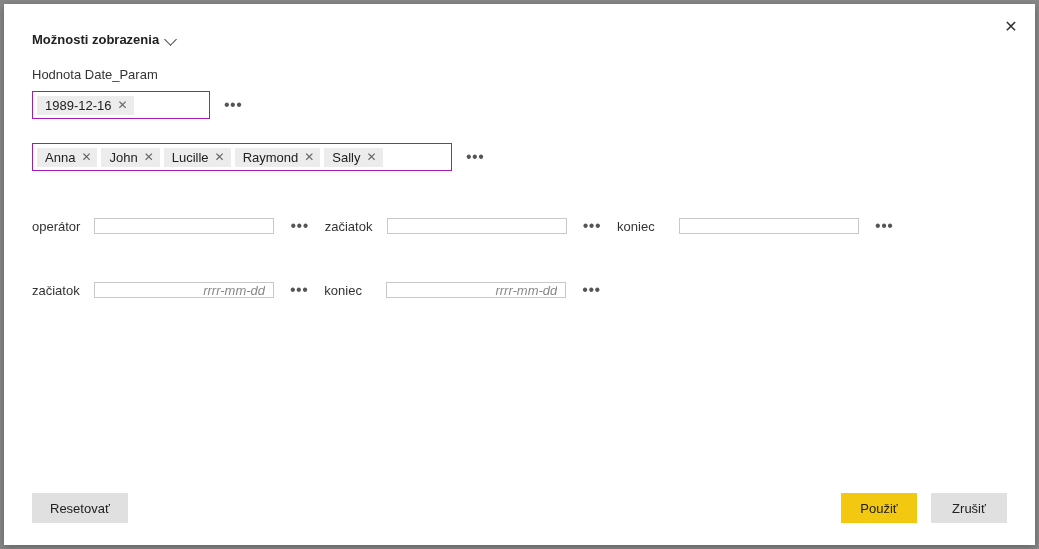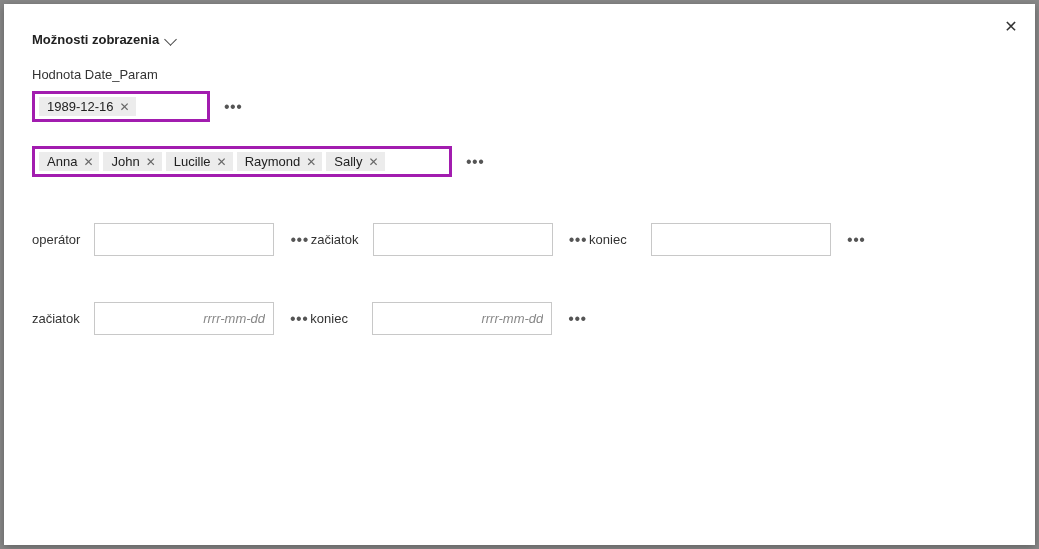--- a/index.html
+++ b/index.html
@@ -75,21 +75,21 @@
       color: #333;
       margin-bottom: 9px;
       display: block;
     }
     .token-row {
       display: flex;
       align-items: center;
       gap: 12px;
     }
     .token-input {
-      border: 3px solid #a21caf;
+      border: 1px solid #a21caf;
       min-height: 28px;
       display: flex;
       align-items: center;
       flex-wrap: wrap;
       gap: 4px;
       padding: 3px 4px;
     }
     .token-input.narrow { width: 178px; }
     .token-input.wide { width: 420px; }
     .token {
@@ -111,36 +111,37 @@
       color: #555;
       font-size: 16px;
       letter-spacing: 0.5px;
       cursor: pointer;
       user-select: none;
       padding: 0 2px;
     }
     .range-row {
       display: flex;
       align-items: center;
+      gap: 14px;
       flex-wrap: wrap;
       margin-top: 46px;
     }
     .range-item {
       display: flex;
       align-items: center;
       gap: 14px;
     }
     .range-label {
       font-size: 13px;
       color: #333;
       min-width: 48px;
     }
     .text-input {
       border: 1px solid #c8c8c8;
-      height: 33px;
+      height: 16px;
       width: 180px;
       padding: 2px 8px;
       font-size: 13px;
       font-family: inherit;
       color: #212121;
     }
     .text-input.date { text-align: right; font-style: italic; color: #888; }
     .text-input::placeholder { color: #888; font-style: italic; }
     .footer {
       display: flex;
@@ -249,13 +250,20 @@
         </div>
         <div class="range-item">
           <span class="range-label">koniec</span>
           <input class="text-input date" type="text" placeholder="rrrr-mm-dd" style="">
           <span class="ellipsis">•••</span>
         </div>
       </div>
     </div>
   </div>
 
+  <div class="footer">
+    <button class="btn btn-secondary">Resetovať</button>
+    <div class="footer-right">
+      <button class="btn btn-primary">Použiť</button>
+      <button class="btn btn-secondary">Zrušiť</button>
+    </div>
+  </div>
 </div>
 
 </body></html>

